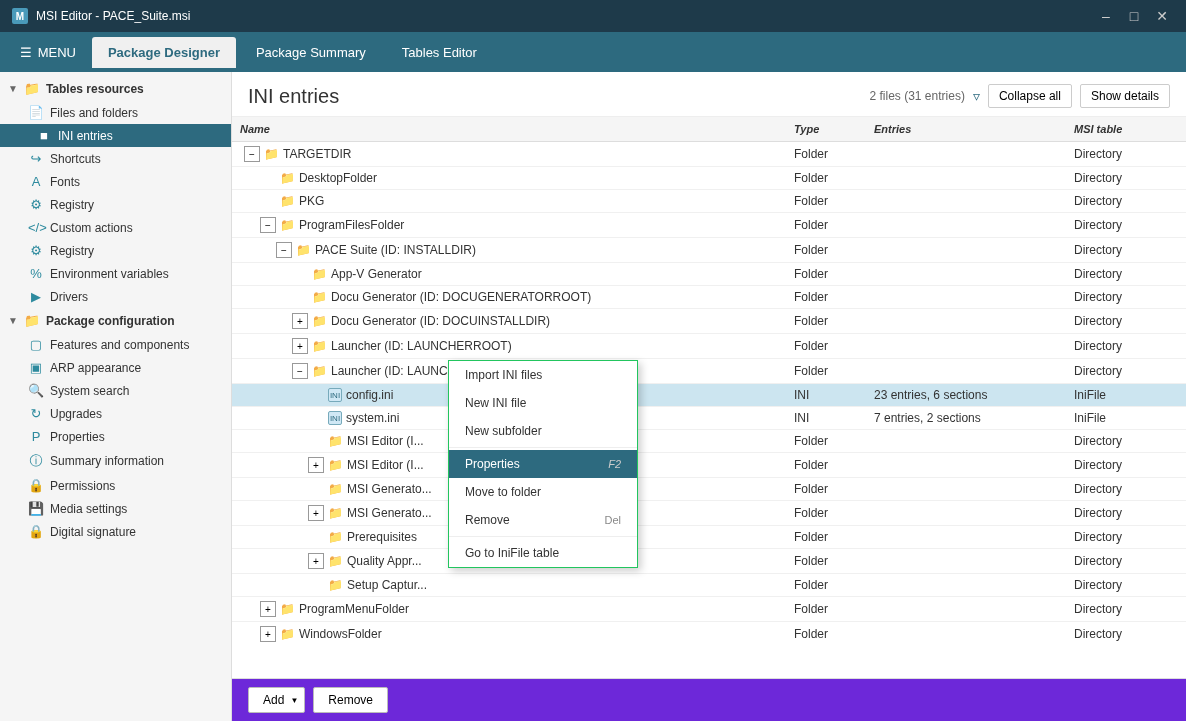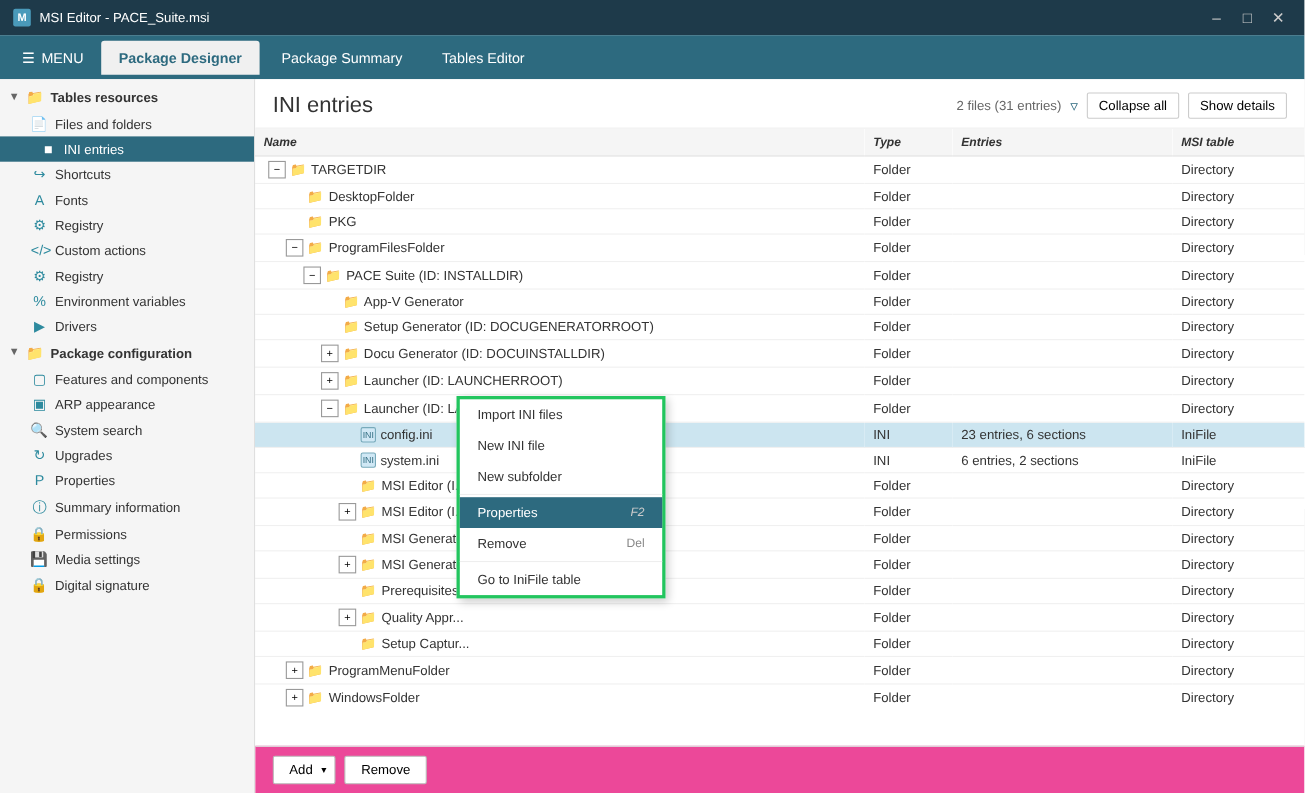--- a/index.html
+++ b/index.html
@@ -55,27 +55,27 @@
     .indent-1 { padding-left: 20px; }
     .indent-2 { padding-left: 36px; }
     .indent-3 { padding-left: 52px; }
     .indent-4 { padding-left: 68px; }
     .expand-btn { width: 16px; height: 16px; border: 1px solid #999; background: white; cursor: pointer; display: inline-flex; align-items: center; justify-content: center; font-size: 10px; margin-right: 4px; flex-shrink: 0; }
     .row-icon { margin-right: 4px; flex-shrink: 0; }
     .folder-row-icon { color: #d4a017; }
     .ini-row-icon { color: #2d8a9e; font-size: 10px; background: #e0f0ff; border: 1px solid #aad; width: 14px; height: 14px; display: inline-flex; align-items: center; justify-content: center; border-radius: 2px; }
 
     
-    .bottom-bar { padding: 8px 16px; border-top: 1px solid #ddd; background: #ec4899; display: flex; gap: 8px; margin-top: 33px; }
+    .bottom-bar { padding: 8px 16px; border-top: 1px solid #ddd; background: #6d28d9; display: flex; gap: 8px; margin-top: 33px; }
     .bottom-btn { background: white; border: 1px solid #bbb; padding: 5px 14px; cursor: pointer; font-size: 12px; border-radius: 2px; }
     .bottom-btn.with-arrow { padding-right: 20px; position: relative; }
     .bottom-btn.with-arrow::after { content: '▼'; font-size: 8px; position: absolute; right: 6px; top: 50%; transform: translateY(-50%); }
 
     
-    .context-menu { position: fixed; background: white; border: 3px solid #22c55e; box-shadow: 3px 3px 8px rgba(0,0,0,0.2); z-index: 1000; min-width: 190px; }
+    .context-menu { position: fixed; background: white; border: 1px solid #22c55e; box-shadow: 3px 3px 8px rgba(0,0,0,0.2); z-index: 1000; min-width: 190px; margin-left: 33px; }
     .context-item { padding: 7px 16px; cursor: pointer; font-size: 12px; display: flex; justify-content: space-between; align-items: center; color: #333; }
     .context-item.active-item { background: #2d6a7f; color: white; }
     .context-divider { border-top: 1px solid #eee; margin: 2px 0; }
     .shortcut-key { color: #888; font-size: 11px; }
     .context-item.active-item .shortcut-key { color: #ccc; font-style: italic; }
 
     
     ::-webkit-scrollbar { width: 8px; height: 8px; }
     ::-webkit-scrollbar-track { background: #f0f0f0; }
     ::-webkit-scrollbar-thumb { background: #bbb; border-radius: 4px; }
@@ -291,21 +291,21 @@
     </td>
     <td>Folder</td>
     <td></td>
     <td>Directory</td>
   </tr>
             <tr>
     <td>
       <div class="td-name indent-3" style="padding-left:52px">
         <span style="width:16px;display:inline-block;margin-right:4px"></span>
         <span class="row-icon folder-row-icon">📁</span>
-        <span>Setup Generator (ID: DOCUGENERATORROOT)</span>
+        <span>Docu Generator (ID: DOCUGENERATORROOT)</span>
       </div>
     </td>
     <td>Folder</td>
     <td></td>
     <td>Directory</td>
   </tr>
             <tr>
     <td>
       <div class="td-name indent-3" style="padding-left:52px">
         <button class="expand-btn">+</button>
@@ -355,21 +355,21 @@
   </tr>
             <tr>
     <td>
       <div class="td-name indent-4" style="padding-left:68px">
         <span style="width:16px;display:inline-block;margin-right:4px"></span>
         <span class="row-icon ini-row-icon" style="font-size:8px; color:#2d6a7f; background:#d0e8f5; border:1px solid #7ab; width:14px;height:14px;display:inline-flex;align-items:center;justify-content:center;border-radius:2px;margin-right:4px;">INI</span>
         <span>system.ini</span>
       </div>
     </td>
     <td>INI</td>
-    <td>6 entries, 2 sections</td>
+    <td>7 entries, 2 sections</td>
     <td>IniFile</td>
   </tr>
             <tr>
     <td>
       <div class="td-name indent-4" style="padding-left:68px">
         <span style="width:16px;display:inline-block;margin-right:4px"></span>
         <span class="row-icon folder-row-icon">📁</span>
         <span>MSI Editor (I...</span>
       </div>
     </td>
@@ -492,20 +492,23 @@
     </div>
     <div class="context-item">
       <span>New subfolder</span>
     </div>
     <div class="context-divider"></div>
     <div class="context-item active-item">
       <span>Properties</span>
       <span class="shortcut-key">F2</span>
     </div>
     <div class="context-item">
+      <span>Move to folder</span>
+    </div>
+    <div class="context-item">
       <span>Remove</span>
       <span class="shortcut-key">Del</span>
     </div>
     <div class="context-divider"></div>
     <div class="context-item">
       <span>Go to IniFile table</span>
     </div>
   </div>
 
 </body></html>

